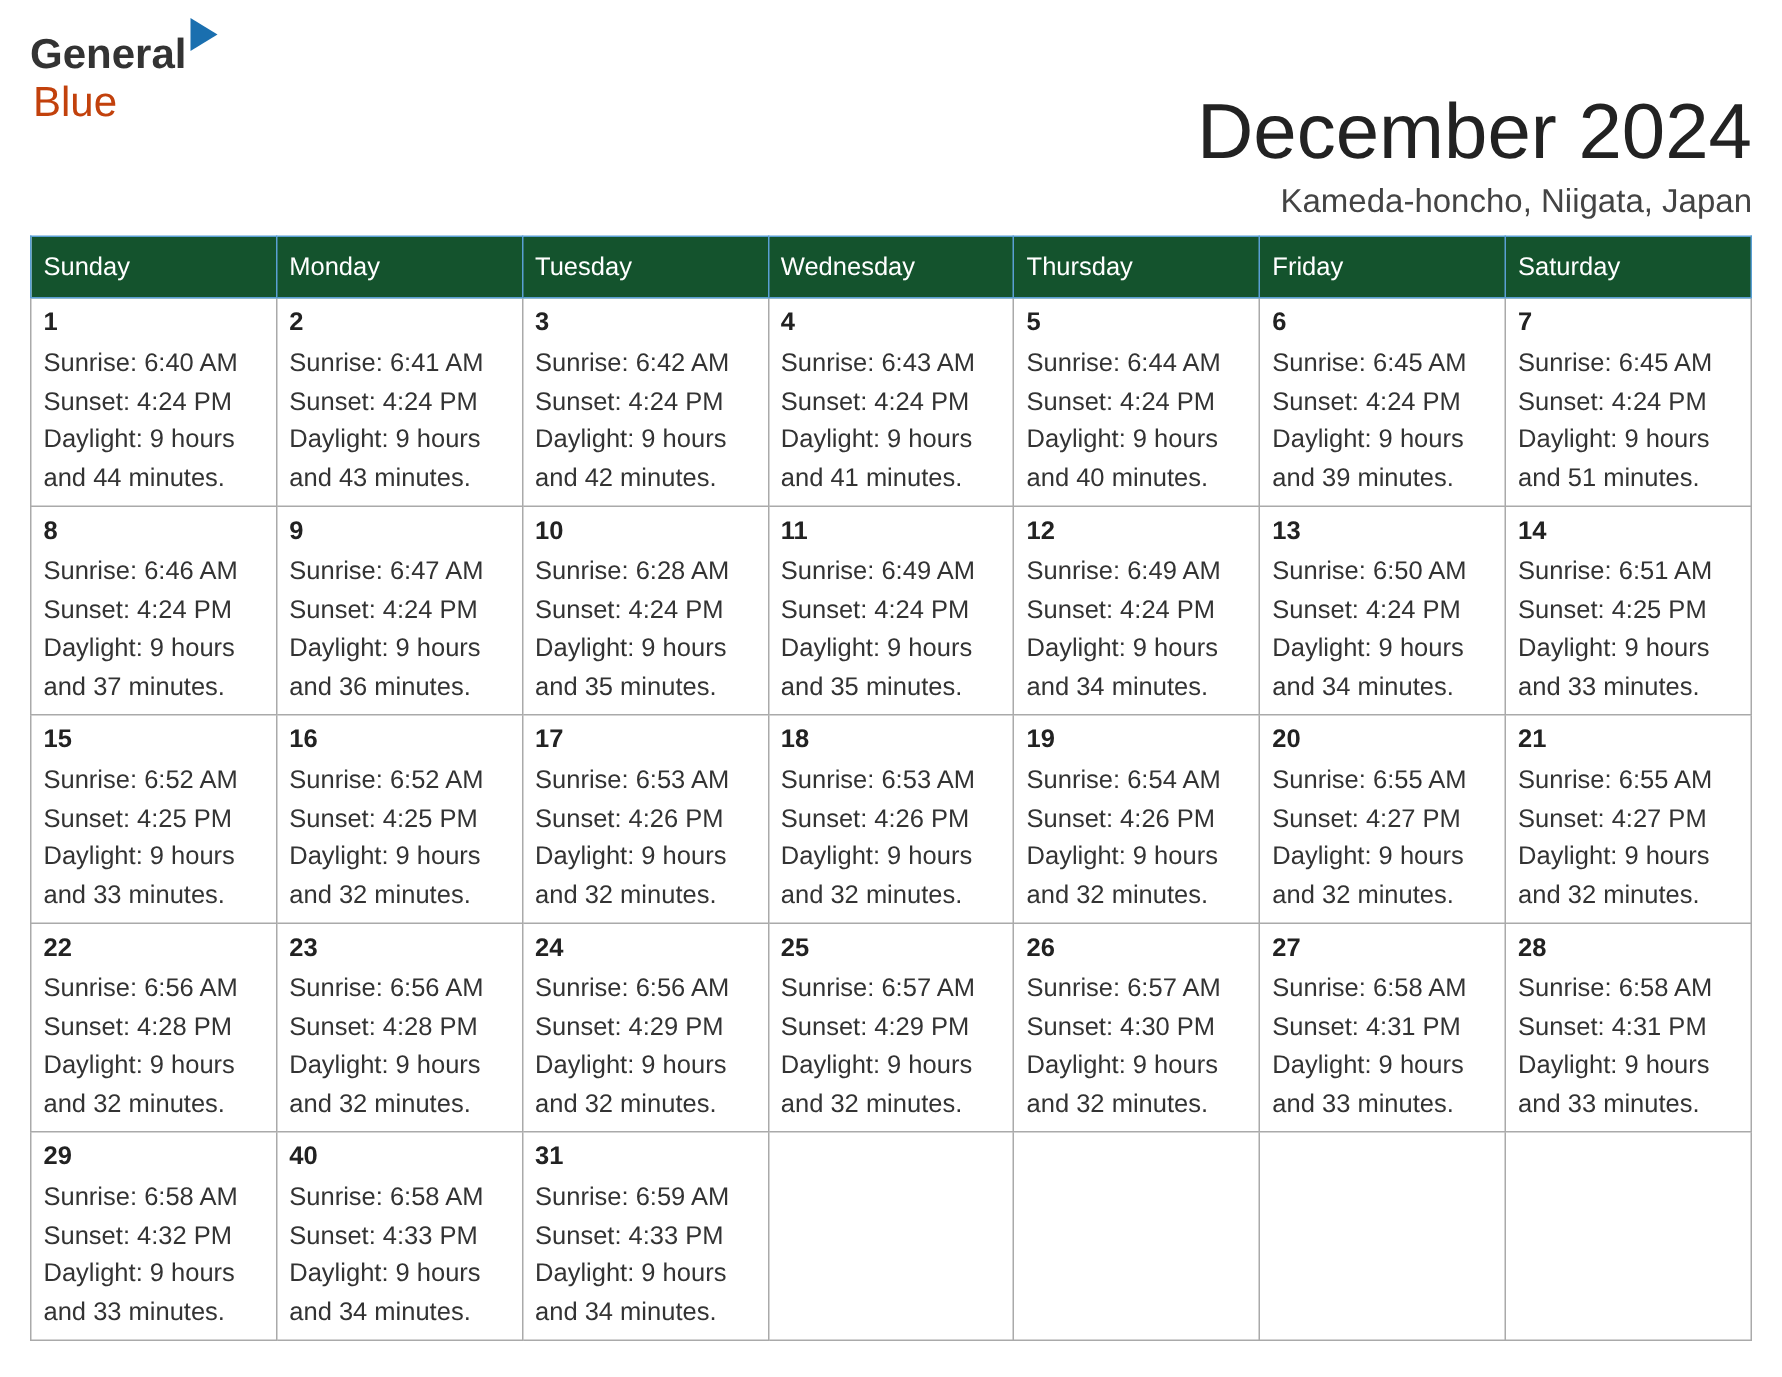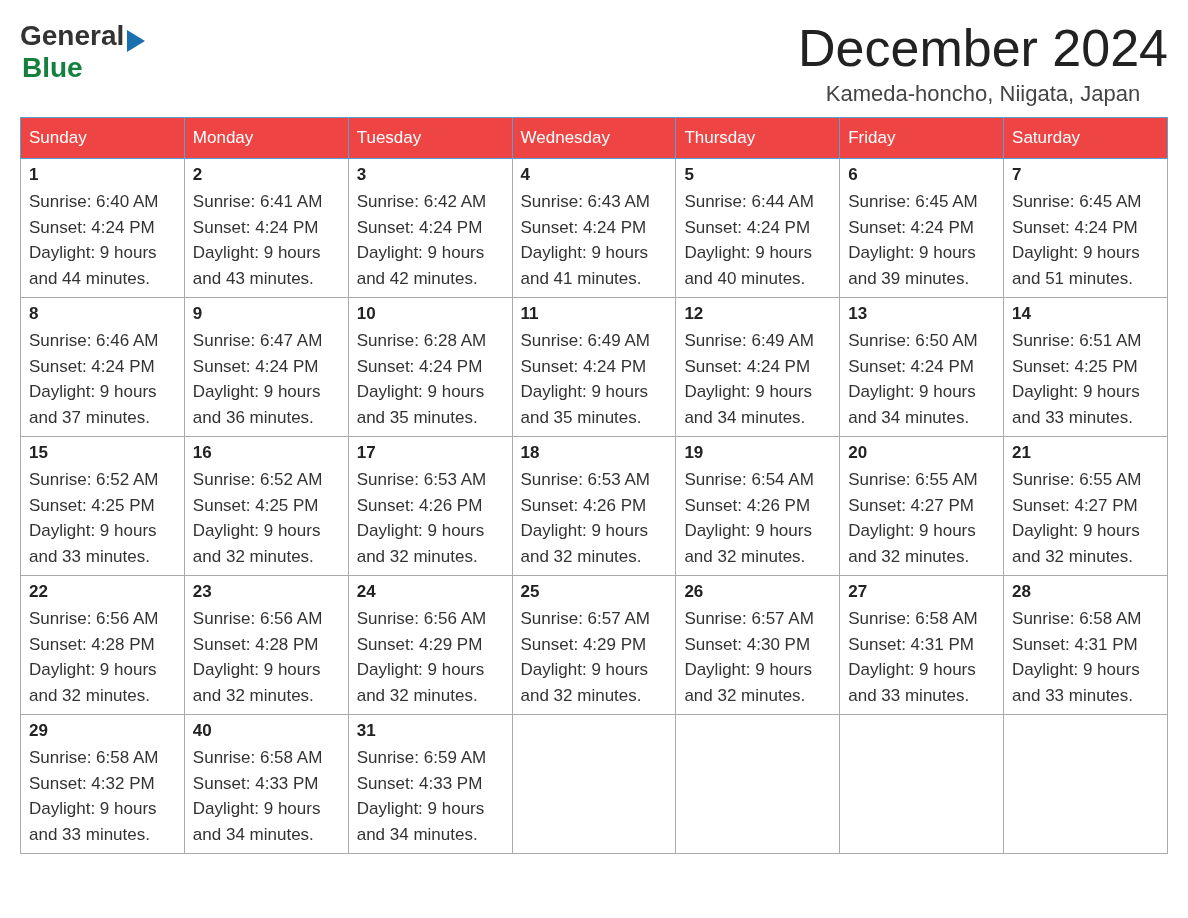--- a/index.html
+++ b/index.html
@@ -29,50 +29,50 @@
       border-bottom: 11px solid transparent;
       margin-left: 3px;
       margin-top: -8px;
     }
     .logo-wrapper {
       display: flex;
       flex-direction: column;
     }
     .logo-line1 {
       display: flex;
-      align-items: flex-end;
+      align-items: flex-start;
     }
     .logo-line2 {
       font-size: 28px;
-      font-weight: bold;
-      color: #15803d;
+      font-weight: normal;
+      color: #c2410c;
       margin-left: 2px;
     }
     .title-block {
       text-align: right;
+      margin-top: 40px;
     }
     .month-title {
       font-size: 52px;
       font-weight: normal;
       color: #222;
       line-height: 1.1;
     }
     .location {
       font-size: 22px;
       color: #444;
       margin-top: 4px;
-      text-align: center;
     }
     table {
       width: 100%;
       border-collapse: collapse;
       margin-top: 10px;
     }
     thead th {
-      background-color: #ef4444;
+      background-color: #14532d;
       color: #fff;
       font-size: 17px;
       font-weight: normal;
       padding: 10px 8px;
       text-align: left;
       border: 1px solid #5a9fd4;
     }
     tbody td {
       border: 1px solid #aaa;
       vertical-align: top;

